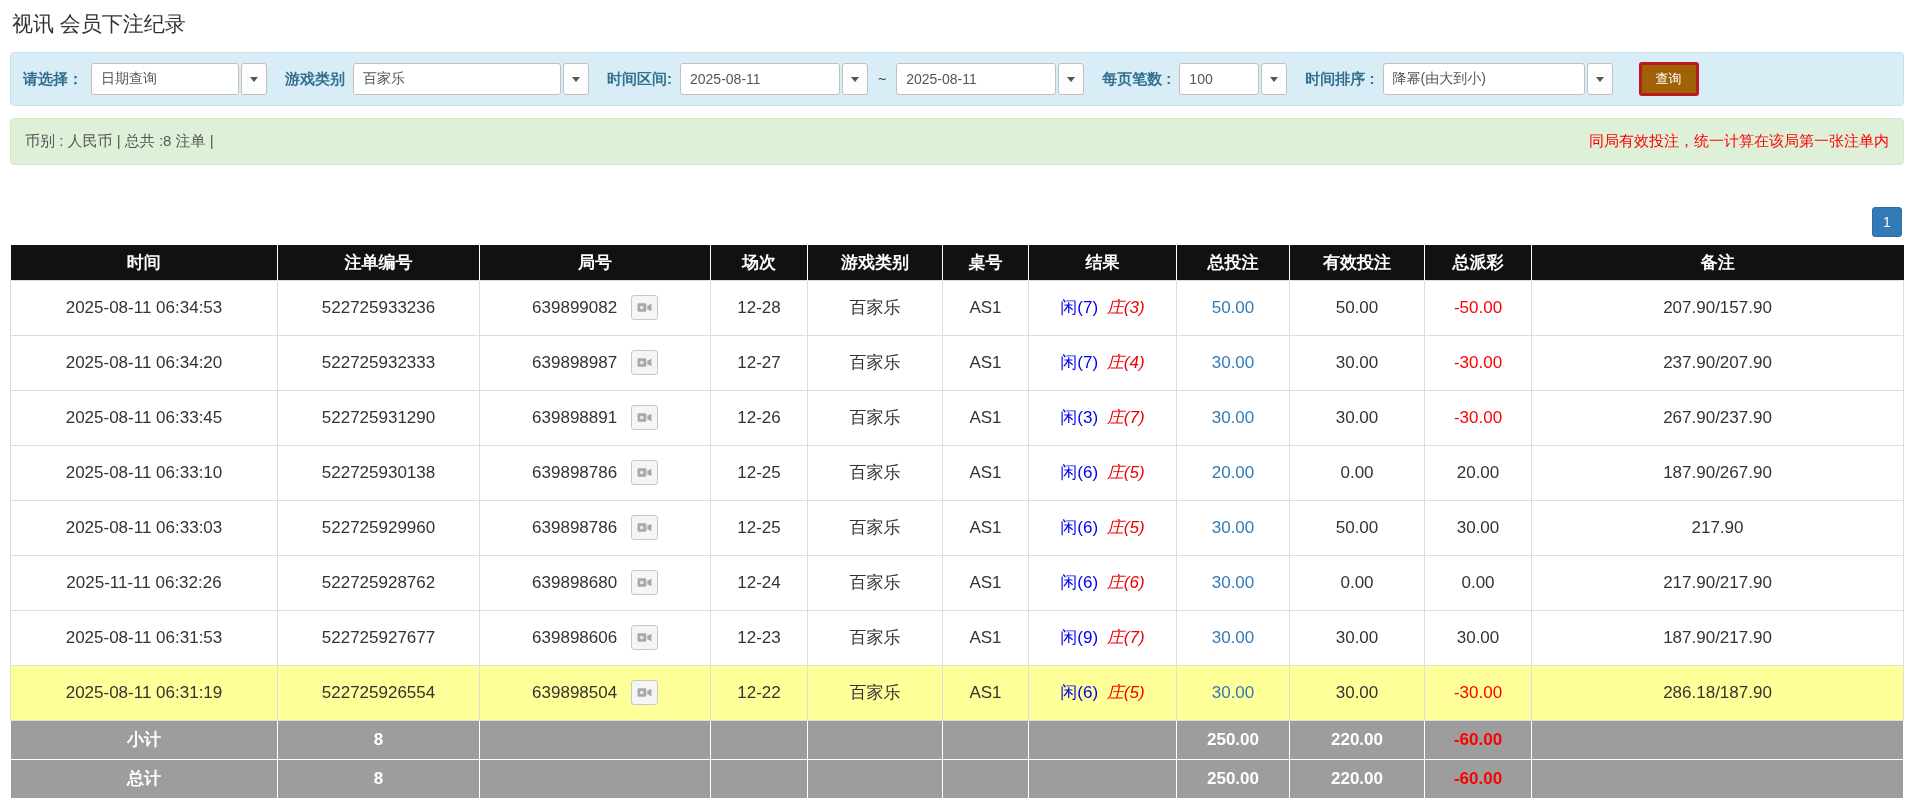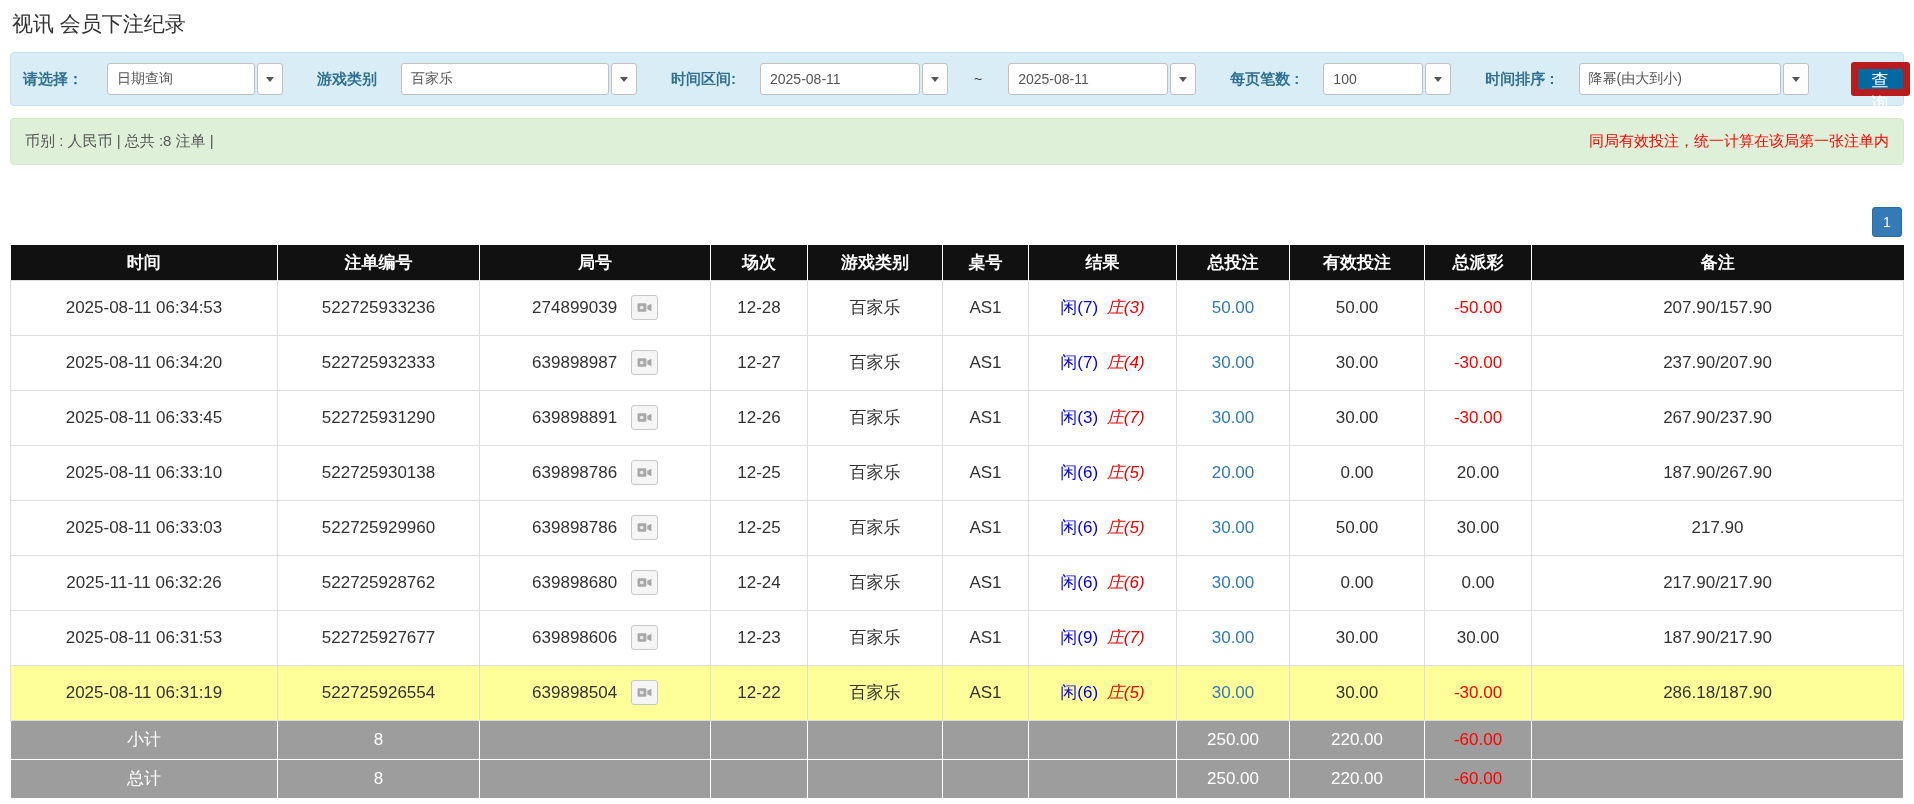--- a/index.html
+++ b/index.html
@@ -13,21 +13,21 @@
 
   h1.page-title {
     font-size: 21px; font-weight: 500; color: #333;
     margin: 4px 0 14px 2px;
   }
 
   
   .filter-bar {
     background: #d9edf7; border: 1px solid #c5e1ef; border-radius: 4px;
     height: 54px; padding: 0 12px;
-    display: flex; align-items: center; gap: 24px;
+    display: flex; align-items: center; gap: 8px;
   }
   .flabel { color: #31708f; font-size: 15px; font-weight: 700; white-space: nowrap; }
   .flabel.gap { margin-left: 10px; }
   .combo { display: inline-flex; align-items: center; }
   .combo-input {
     background: #fff; border: 1px solid #c0c0c0; border-radius: 3px;
     height: 32px; padding: 0 9px; display: flex; align-items: center;
     font-size: 14px; color: #555; white-space: nowrap; cursor: pointer;
   }
   .combo-arrow {
@@ -36,22 +36,22 @@
     display: flex; align-items: center; justify-content: center; cursor: pointer;
   }
   .caret {
     display: inline-block; width: 0; height: 0;
     border-left: 4px solid transparent; border-right: 4px solid transparent;
     border-top: 5px solid #555;
   }
   .tilde { color: #333; font-size: 14px; margin: 0 2px; }
   .search-btn {
     margin-left: 18px; height: 34px; padding: 0 14px;
-    background: #0369a1; border: 7px solid #b91c1c; border-radius: 3px;
-    color: #fff; font-size: 17px; cursor: pointer;
+    background: #a16207; border: 3px solid #b91c1c; border-radius: 3px;
+    color: #fff; font-size: 13px; cursor: pointer;
   }
 
   
   .summary-bar {
     margin-top: 12px; background: #dff0d8; border: 1px solid #d6e9c6; border-radius: 4px;
     height: 47px; padding: 0 14px;
     display: flex; align-items: center; justify-content: space-between;
     font-size: 15px;
   }
   .summary-left { color: #565656; }
@@ -72,21 +72,21 @@
     background: #111111; color: #fff; font-weight: 700;
     height: 35px; text-align: center; padding: 0 4px;
   }
   table.bets thead th + th { border-left: 1px solid #fff; }
   table.bets tbody td {
     border: 1px solid #ddd; height: 55px; text-align: center;
     vertical-align: middle; padding: 0 4px; background: #fff; color: #333;
   }
   table.bets tr.highlight td { background: #ffff99; }
   table.bets tfoot td {
-    background: #9d9d9d; color: #fff; font-weight: 400;
+    background: #9d9d9d; color: #fff; font-weight: 700;
     height: 39px; text-align: center; border: 1px solid #fff; padding: 0 4px;
   }
   .neg { color: #ff0000 !important; }
   .bet-link { color: #337ab7; text-decoration: none; cursor: pointer; }
   .player { color: #0000ee; }
   .banker { color: #ee0000; margin-left: 4px; font-style: italic; }
   .round-no { vertical-align: middle; }
   .icon-btn {
     margin-left: 9px; width: 27px; height: 25px; vertical-align: middle;
     background: #f5f5f5; border: 1px solid #c8c8c8; border-radius: 3px;
@@ -129,21 +129,21 @@
     <span class="tilde">~</span>
     <div class="combo">
       <div class="combo-input" style="width:160px">2025-08-11</div>
       <button class="combo-arrow">
           <span class="caret"></span>
         </button>
     </div>
 
     <span class="flabel gap">每页笔数 :</span>
     <div class="combo">
-      <div class="combo-input" style="width:100px">100</div>
+      <div class="combo-input" style="width:80px">100</div>
       <button class="combo-arrow">
           <span class="caret"></span>
         </button>
     </div>
 
     <span class="flabel gap">时间排序 :</span>
     <div class="combo">
       <div class="combo-input" style="width:202px">降幂(由大到小)</div>
       <button class="combo-arrow">
           <span class="caret"></span>
@@ -189,21 +189,21 @@
         <th>有效投注</th>
         <th>总派彩</th>
         <th>备注</th>
       </tr>
     </thead>
     <tbody>
         <tr>
     <td>2025-08-11 06:34:53</td>
     <td>522725933236</td>
     <td>
-      <span class="round-no">274899039</span>
+      <span class="round-no">639899082</span>
       <button class="icon-btn">
         <span>
           <svg width="15" height="13" viewBox="0 0 16 14">
             <rect x="0.5" y="2.5" width="9.5" height="9" rx="1.2" fill="#a8a8a8"></rect>
             <polygon points="11,5 15.5,3 15.5,11 11,9" fill="#a8a8a8"></polygon>
             <circle cx="5" cy="7" r="2" fill="#e9e9e9"></circle>
           </svg>
         </span>
       </button>
     </td>

